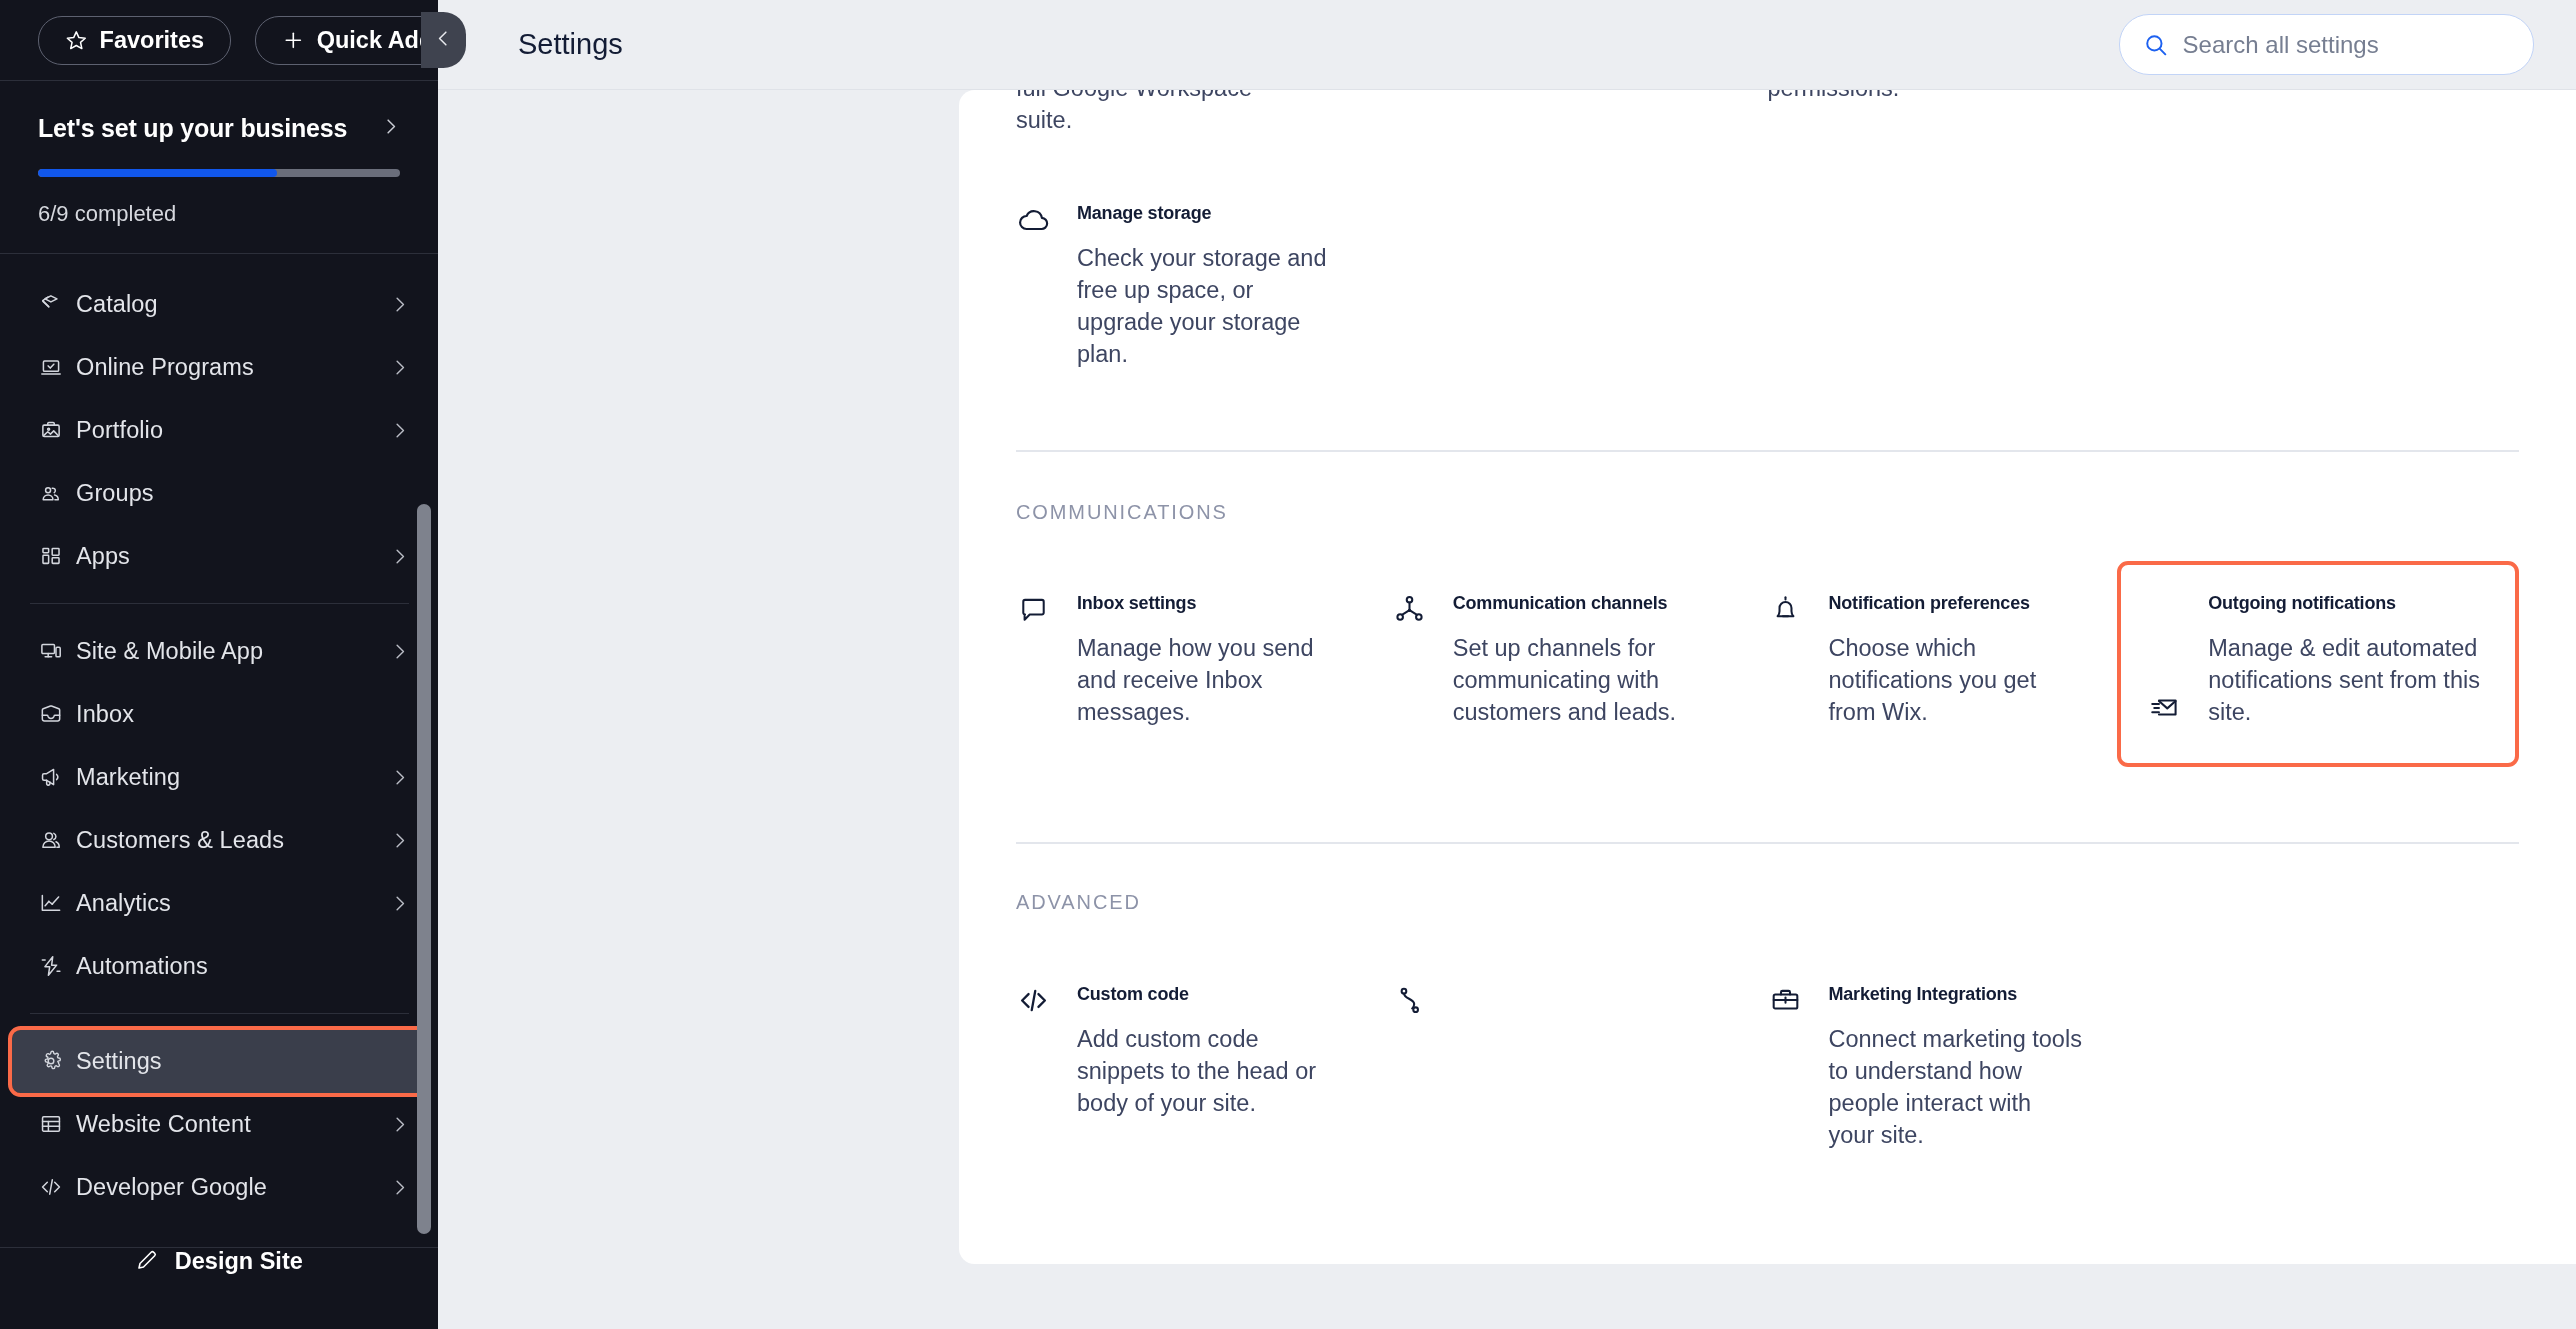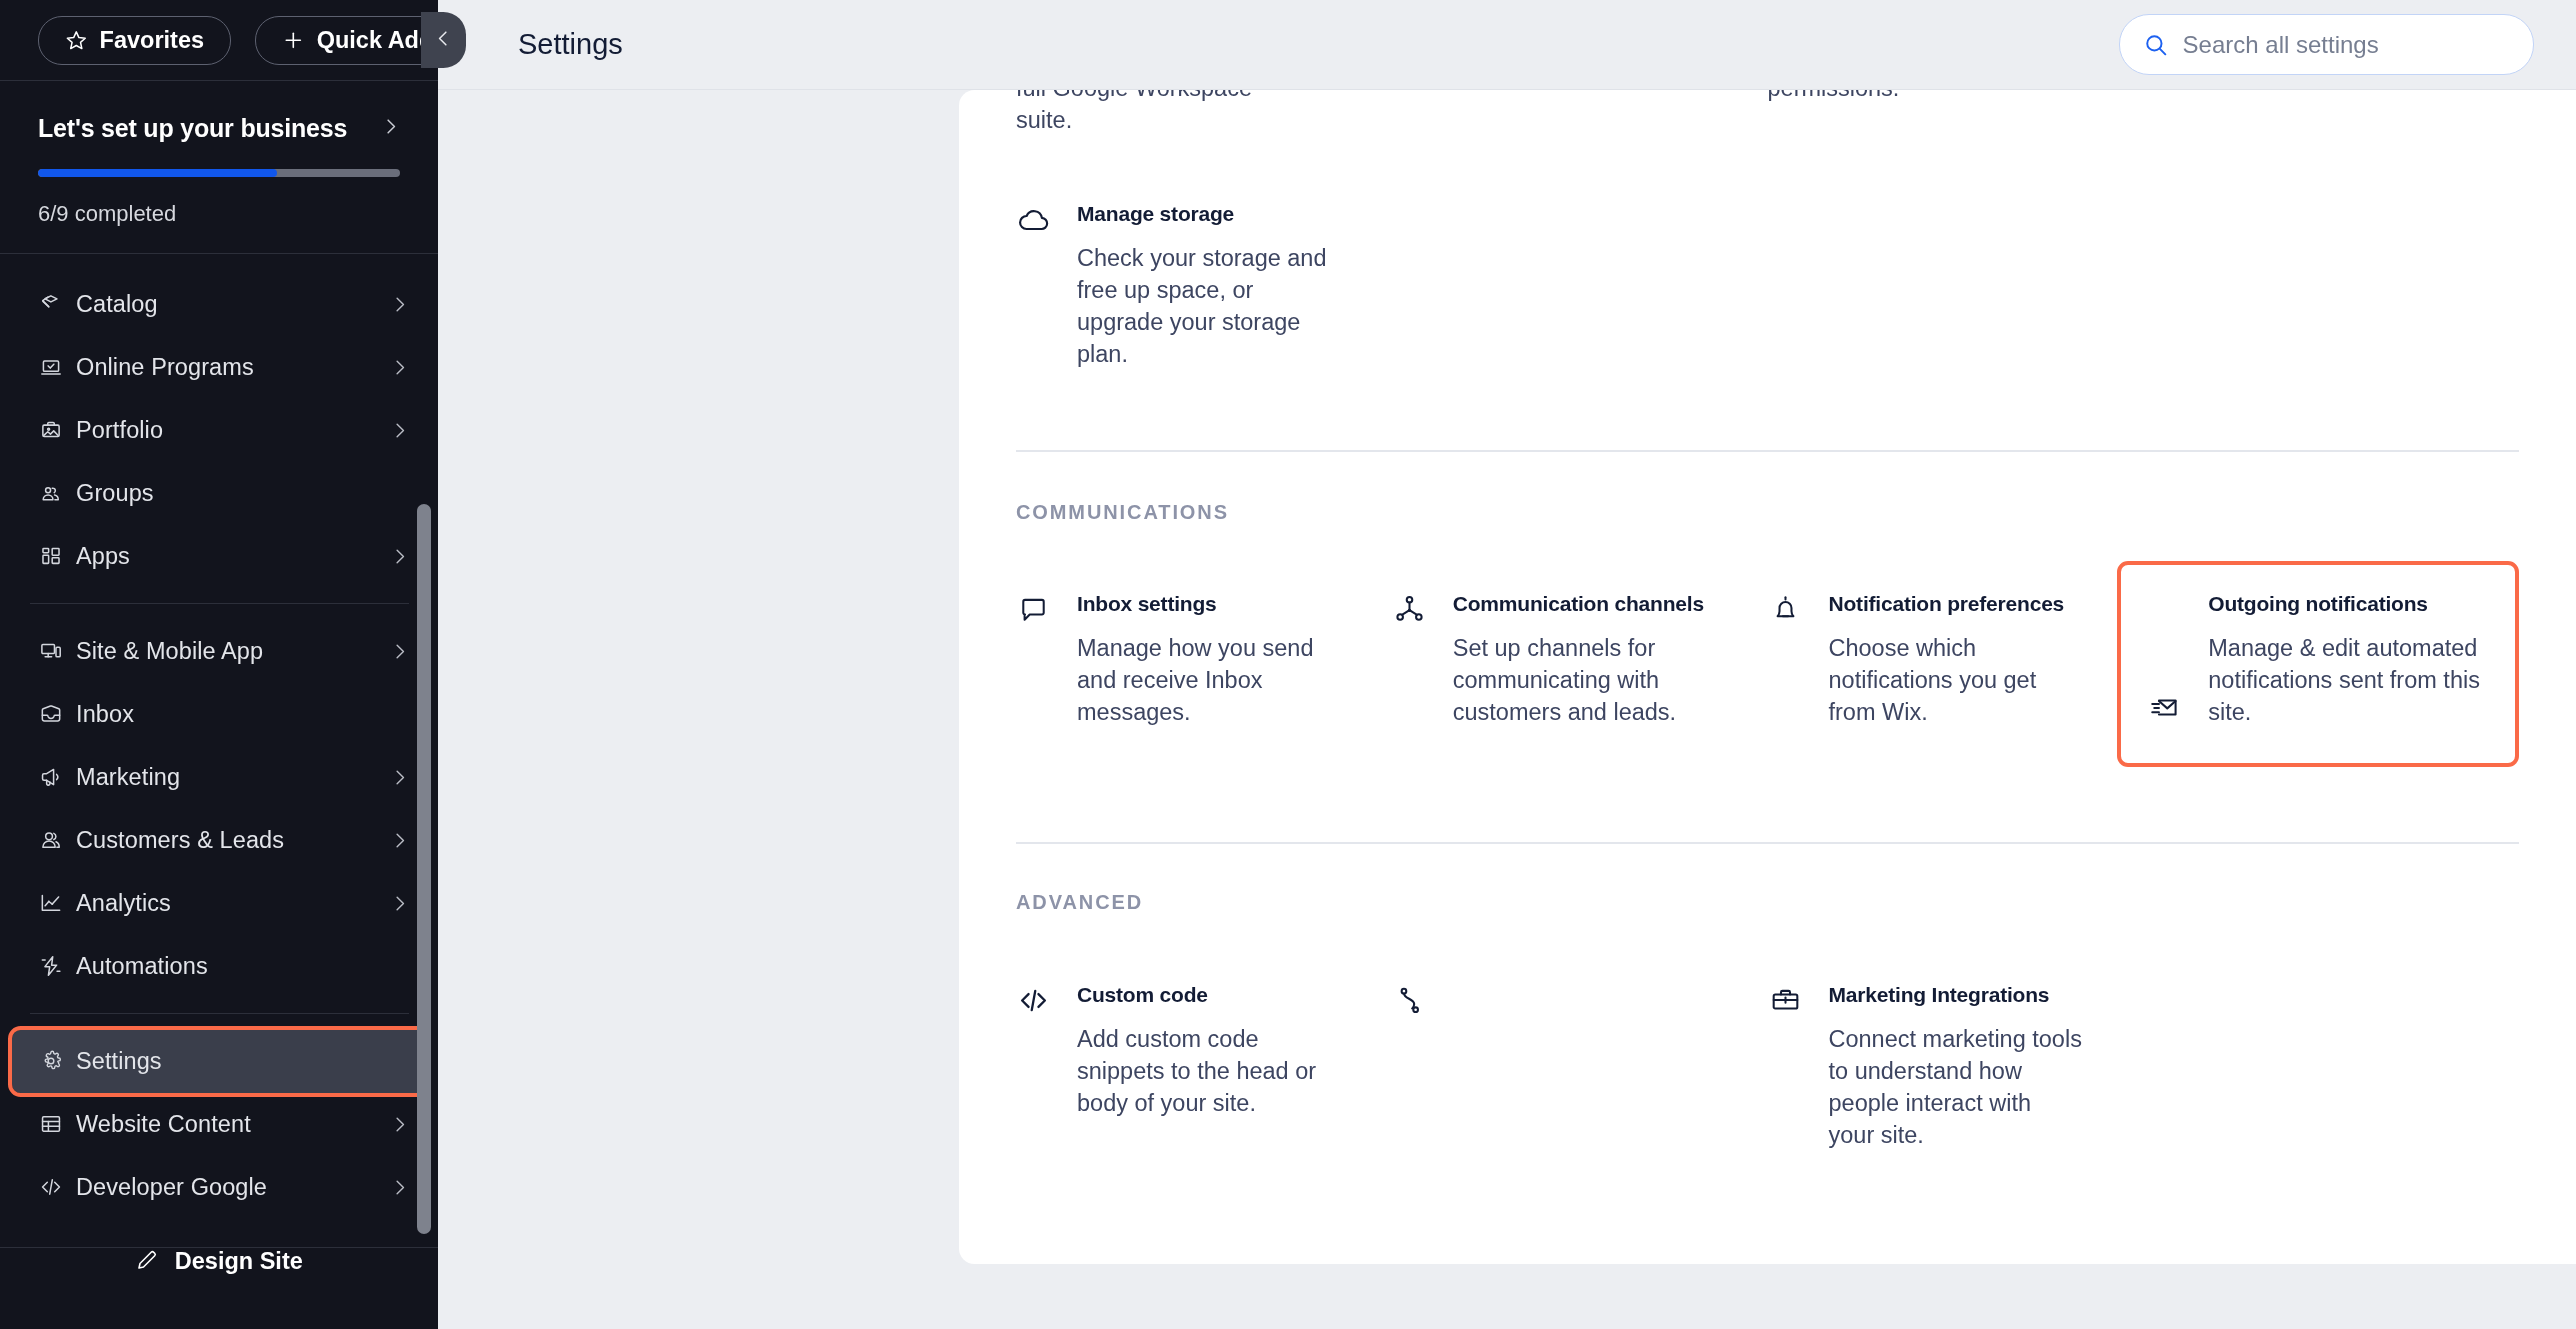--- a/index.html
+++ b/index.html
@@ -134,29 +134,29 @@
   .cut-col { width: 25%; padding-right: 61px; }
   .cut-text {
     font-size: 23.5px; line-height: 32px; color: #3d4561;
     margin-top: -50px;
   }
 
   .hr { height: 1.7px; background: #e3e6ec; margin: 0; }
 
   .section-label {
     font-size: 20px; letter-spacing: 1.9px; color: #8d93a8;
-    font-weight: 700; text-transform: uppercase;
+    font-weight: 400; text-transform: uppercase;
   }
 
   .grid { display: flex; }
   .cell { width: 25%; padding-right: 61px; display: flex; gap: 21px; }
   .cell .cicon { flex: 0 0 40px; padding-top: 5.2px; color: #131c35; }
   .cell .cbody { flex: 1; }
   .cell h3 {
-    font-size: 21px; line-height: 33px; color: #131c35; font-weight: 700;
+    font-size: 18px; line-height: 33px; color: #131c35; font-weight: 700;
     letter-spacing: -0.2px;
   }
   .cell p {
     margin-top: 12px;
     font-size: 23.5px; line-height: 32px; color: #3d4561;
   }
   .cell.flagged {
     border: 4.3px solid #fa6a48; border-radius: 11px;
     padding: 22.6px 26px 35px 26px; margin-left: -26px; margin-top: -26px;
     width: calc(25% + 26px);

